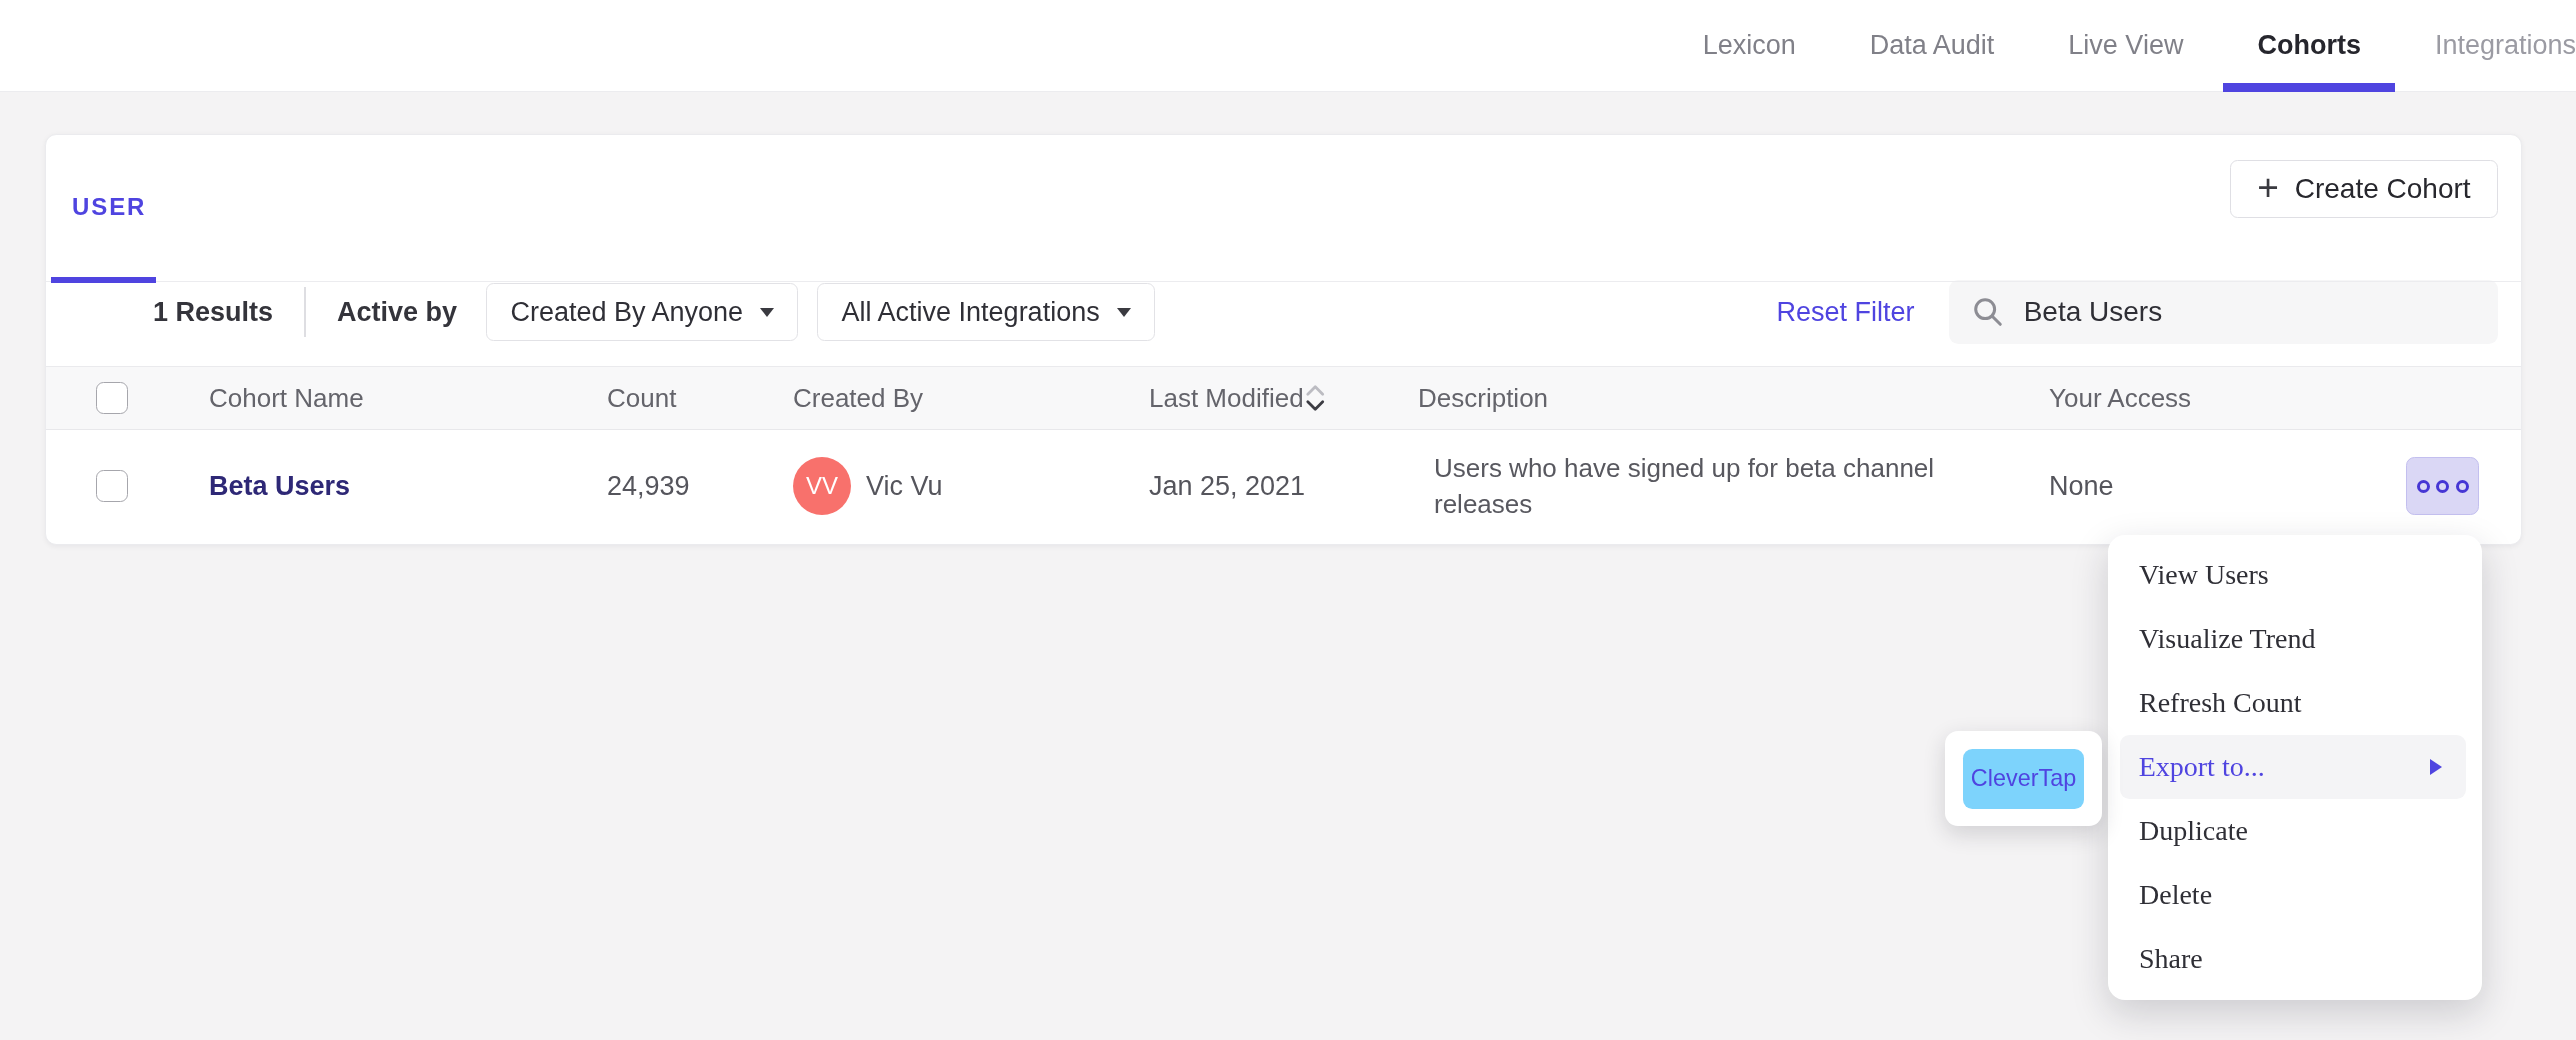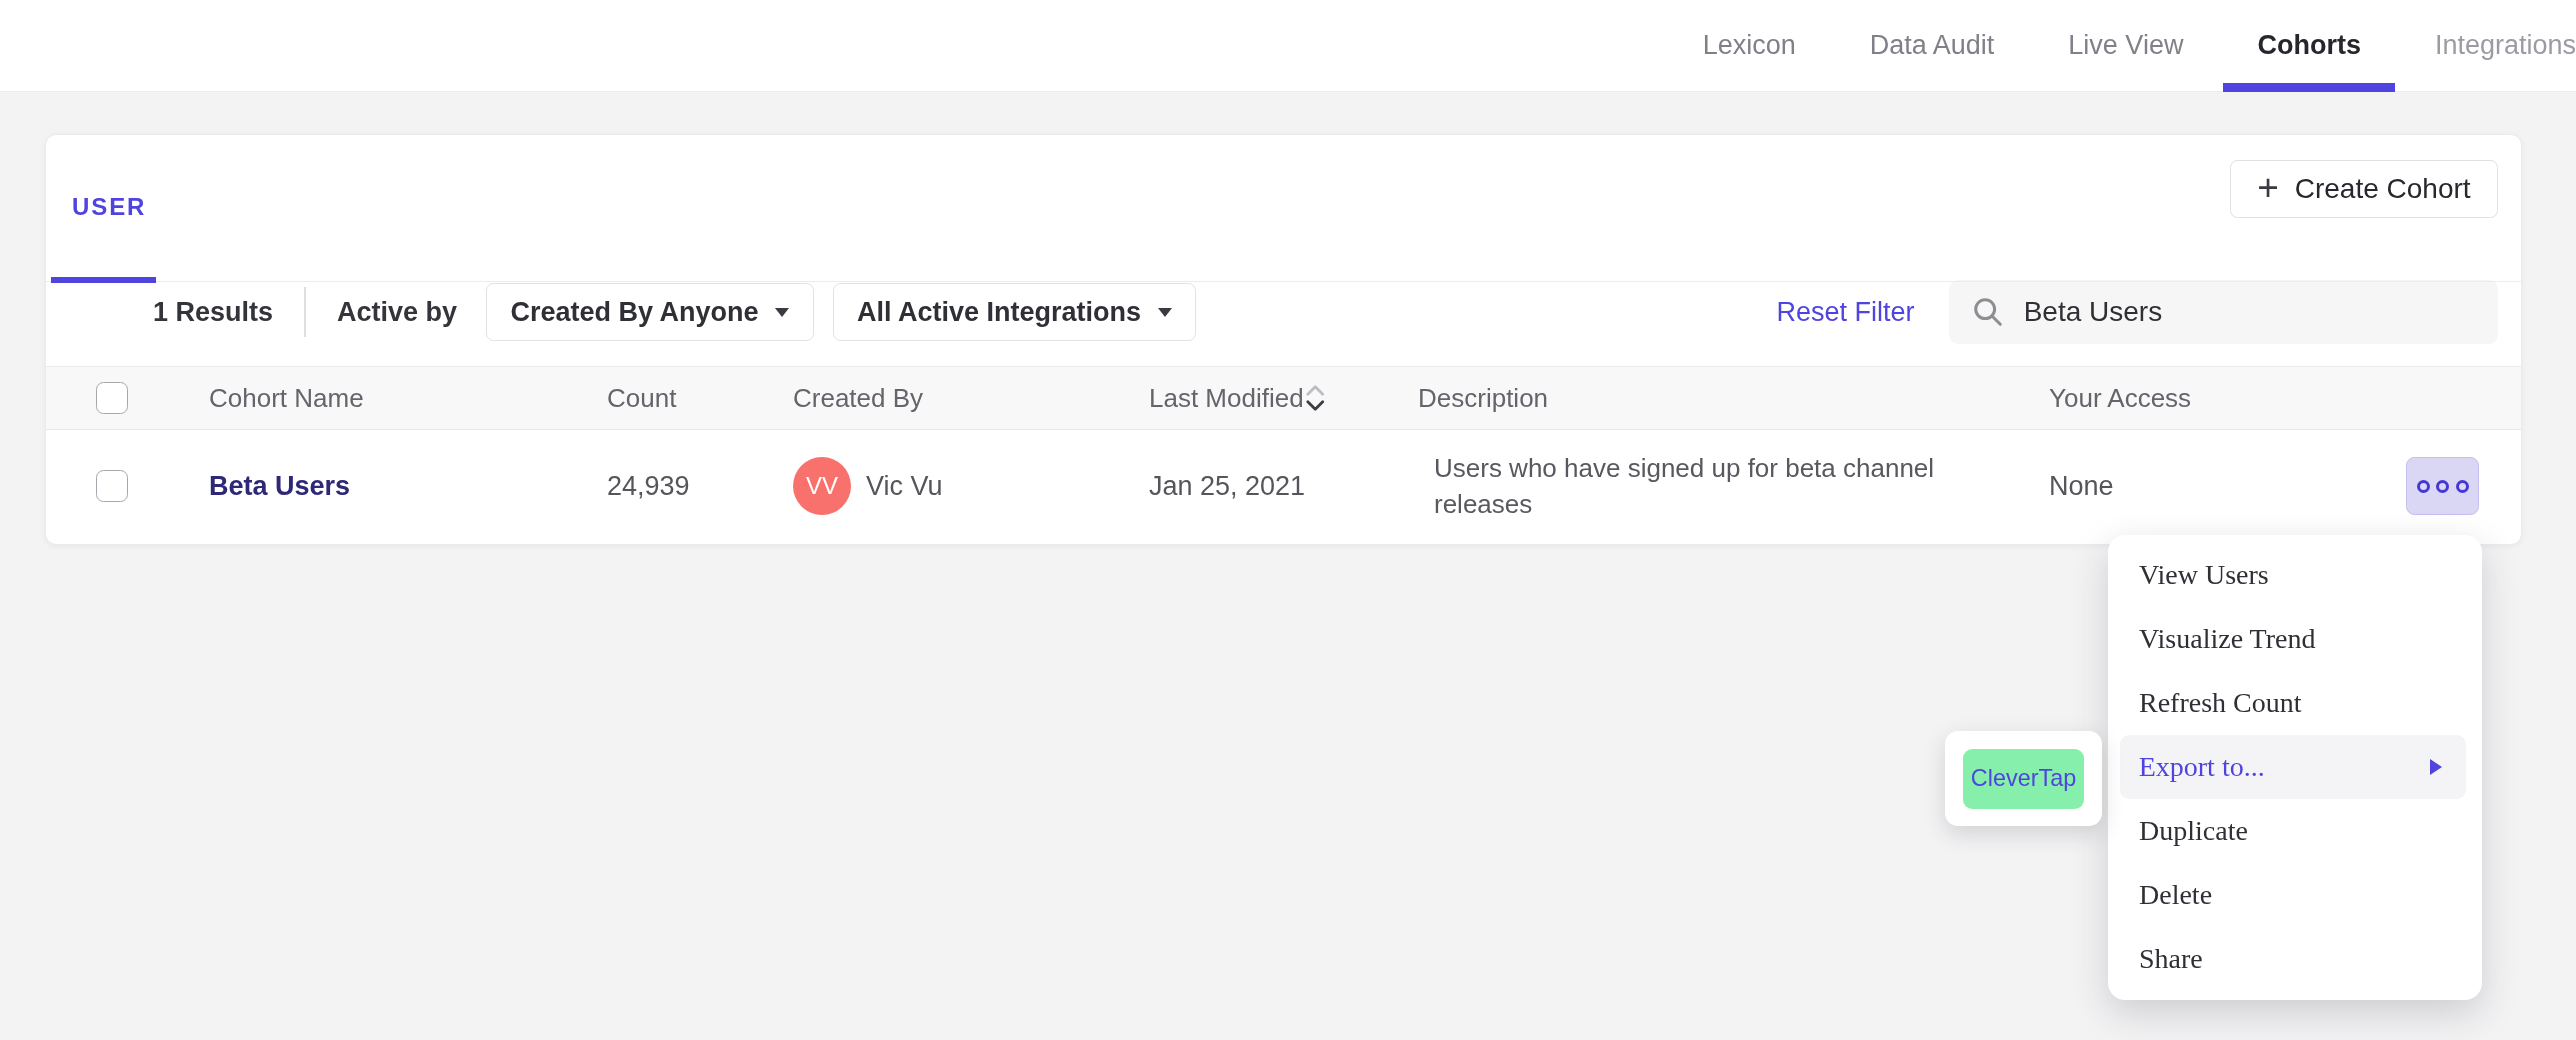--- a/index.html
+++ b/index.html
@@ -32,21 +32,21 @@
               border:1.9px solid #DFDFE4; border-radius:7.5px; font-size:28px; font-weight:500;
               color:#27272D; cursor:pointer; }
   .plus-icon { font-size:37px; font-weight:400; color:#3A3A40; line-height:1; margin-top:-3.7px; }
 
   
   .filterbar { height:84px; display:flex; align-items:center; padding:0 23.4px 24px 107px; }
   .results-label, .filterby-label { font-size:27px; font-weight:600; color:#34343B; white-space:nowrap; }
   .vdivider { width:1.9px; height:50px; background:#DEDEE2; margin:0 31px; }
   .dropdown { margin-left:29px; height:58px; padding:0 23.4px; display:flex; align-items:center;
               gap:17px; background:#fff; border:1.9px solid #E2E2E6; border-radius:7.5px;
-              font-size:27px; font-weight:700; color:#2F2F36; cursor:pointer; white-space:nowrap; }
+              font-size:27px; font-weight:400; color:#2F2F36; cursor:pointer; white-space:nowrap; }
   .dropdown + .dropdown { margin-left:18.7px; }
   .caret-down-icon { width:0; height:0; border-left:7.5px solid transparent;
               border-right:7.5px solid transparent; border-top:9.3px solid #3A3A40; }
   .flex-spacer { flex:1; }
   .reset-filter { font-size:27px; color:#4F44E0; cursor:pointer; white-space:nowrap; }
   .searchbox { margin-left:34px; width:549px; height:64px; background:#F6F6F7; border-radius:9.3px;
               display:flex; align-items:center; padding:0 22.4px; gap:18.7px; }
   .searchbox input { flex:1; min-width:0; background:transparent; border:none; outline:none;
               font-family:"Liberation Sans", sans-serif; font-size:28px; color:#2F2F36; }
 
@@ -79,21 +79,21 @@
               font-size:28px; color:#2F2F36; cursor:pointer; }
   .menu-item.highlighted { margin:0 16px 0 12px; padding-left:18.7px; padding-right:24px;
               border-radius:9.3px; background:#F4F4F6; color:#4F44E0;
               justify-content:space-between; }
   .submenu-arrow-icon { width:0; height:0; border-top:8.4px solid transparent;
               border-bottom:8.4px solid transparent; border-left:12px solid #4F44E0; }
 
   .submenu { position:absolute; left:1945px; top:731px; width:157px; height:95px;
               background:#fff; border-radius:13px; box-shadow:0 7.5px 22.4px rgba(30,30,45,.16);
               display:flex; align-items:center; justify-content:center; z-index:11; }
-  .submenu-item { width:121px; height:60px; background:#86efac; border-radius:9.3px;
+  .submenu-item { width:121px; height:60px; background:#7dd3fc; border-radius:9.3px;
               display:flex; align-items:center; justify-content:center;
               font-size:23.4px; color:#4F44E0; cursor:pointer; }
 </style>
 </head>
 <body>
 
 <div class="topnav">
   <div class="nav-item">Lexicon</div>
   <div class="nav-item">Data Audit</div>
   <div class="nav-item">Live View</div>

